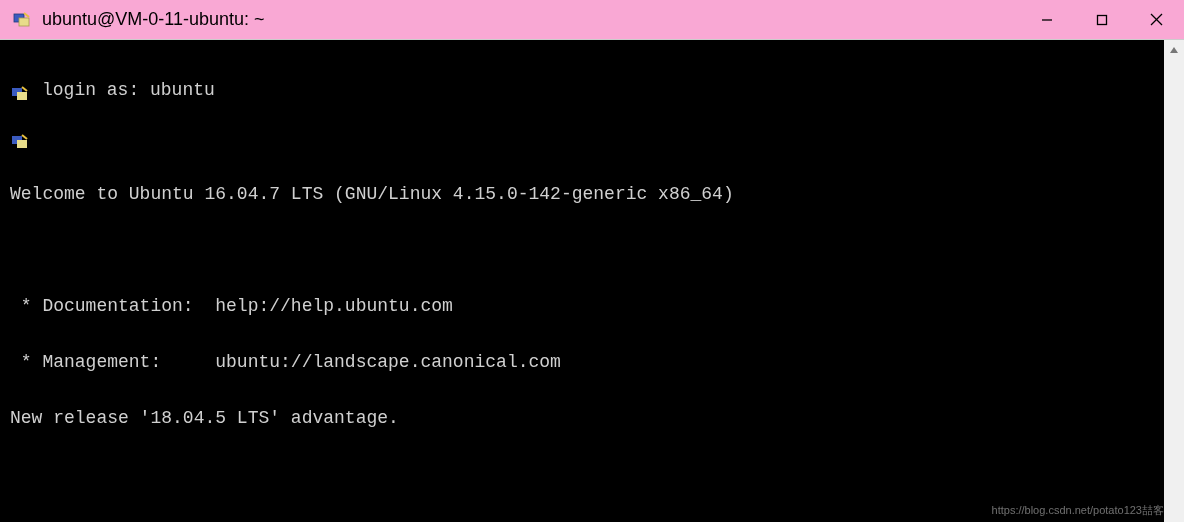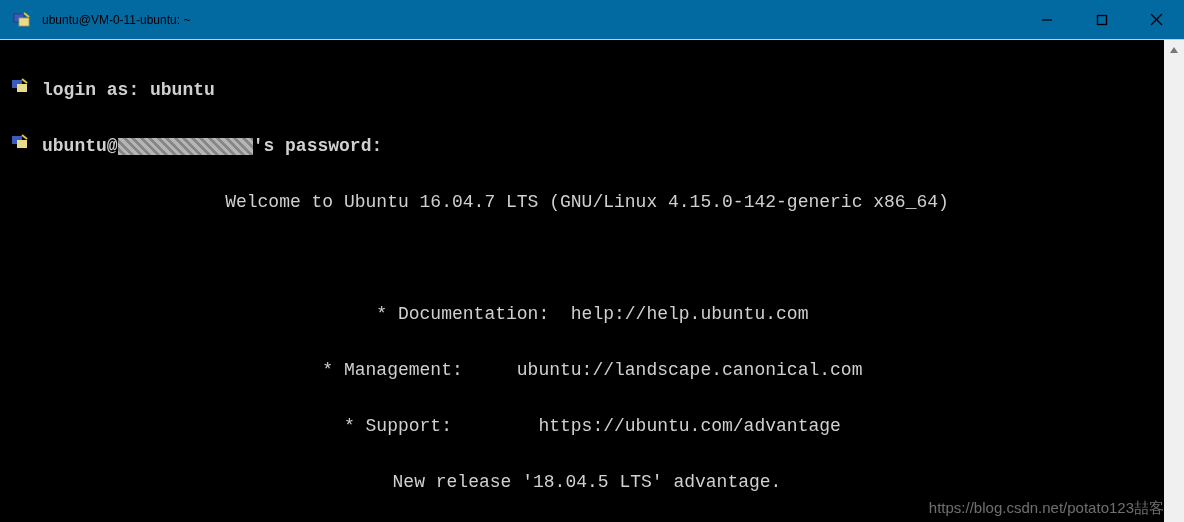--- a/index.html
+++ b/index.html
@@ -9,27 +9,27 @@
     width: 1184px;
     height: 522px;
     font-family: "Consolas", "Courier New", monospace;
     background: #fff;
     overflow: hidden;
     position: relative;
   }
   .titlebar {
     width: 100%;
     height: 40px;
-    background: #0369a1;
+    background: #f9a8d4;
     display: flex;
     align-items: center;
     padding: 0 0 0 12px;
     border-bottom: 1px solid #ccc;
     font-family: "Segoe UI", Tahoma, sans-serif;
-    font-size: 12px;
+    font-size: 18px;
     color: #000;
   }
   .titlebar .app-icon {
     width: 20px;
     height: 20px;
     margin-right: 10px;
     display: inline-flex;
     align-items: center;
     justify-content: center;
   }
@@ -58,25 +58,24 @@
     top: 0;
     left: 0;
     right: 20px;
     padding: 8px 0 0 10px;
     color: #d0d0d0;
     font-size: 18px;
     line-height: 28px;
     white-space: pre;
     font-family: "Consolas", "Courier New", monospace;
   }
-  .line { display: block; white-space: pre; text-align: center; }
+  .line { display: block; white-space: pre; }
   .line-with-icon {
     display: flex;
-    align-items: flex-start;
-    font-weight: bold;
+    align-items: flex-end;
   }
   .line-with-icon .mini-icon {
     width: 20px;
     height: 20px;
     margin-right: 12px;
     display: inline-flex;
   }
   .pixelated {
     background: repeating-linear-gradient(45deg,#bbb,#bbb 3px,#888 3px,#888 6px);
     display: inline-block;
@@ -106,21 +105,21 @@
   }
   .scrollbar .sb-track {
     flex: 1;
     background: #f0f0f0;
   }
   .watermark {
     position: absolute;
     right: 20px;
     bottom: 4px;
     font-family: "Segoe UI", sans-serif;
-    font-size: 15px;
+    font-size: 11px;
     color: rgba(200,200,200,0.55);
   }
 </style>
 </head>
 <body>
 
 <div class="titlebar">
   <span class="app-icon">
     <svg width="20" height="20" viewBox="0 0 20 20">
       <rect x="2" y="4" width="10" height="8" fill="#3b5bbf" stroke="#223a7a" stroke-width="0.8"></rect>
@@ -152,26 +151,25 @@
   <div class="term-content">
 <span class="line-with-icon"><span class="mini-icon"><svg width="20" height="20" viewBox="0 0 20 20">
             <rect x="2" y="4" width="10" height="8" fill="#3b5bbf"></rect>
             <rect x="7" y="8" width="10" height="8" fill="#e8dc8a"></rect>
             <line x1="12" y1="3" x2="17" y2="7" stroke="#e6c040" stroke-width="2"></line>
           </svg></span><span>login as: ubuntu</span></span>
 <span class="line-with-icon"><span class="mini-icon"><svg width="20" height="20" viewBox="0 0 20 20">
             <rect x="2" y="4" width="10" height="8" fill="#3b5bbf"></rect>
             <rect x="7" y="8" width="10" height="8" fill="#e8dc8a"></rect>
             <line x1="12" y1="3" x2="17" y2="7" stroke="#e6c040" stroke-width="2"></line>
-          </svg></span><span><span>ubuntu@</span><span class="pixelated"></span><span>'s password:</span></span></span>
+          </svg></span></span>
 <span class="line">Welcome to Ubuntu 16.04.7 LTS (GNU/Linux 4.15.0-142-generic x86_64)</span>
 <span class="line"> </span>
 <span class="line"> * Documentation:  help://help.ubuntu.com</span>
 <span class="line"> * Management:     ubuntu://landscape.canonical.com</span>
-<span class="line"> * Support:        https://ubuntu.com/advantage</span>
 <span class="line">New release '18.04.5 LTS' advantage.</span>
 
 
 
 
 
 
   </div>
 
   <div class="scrollbar">

